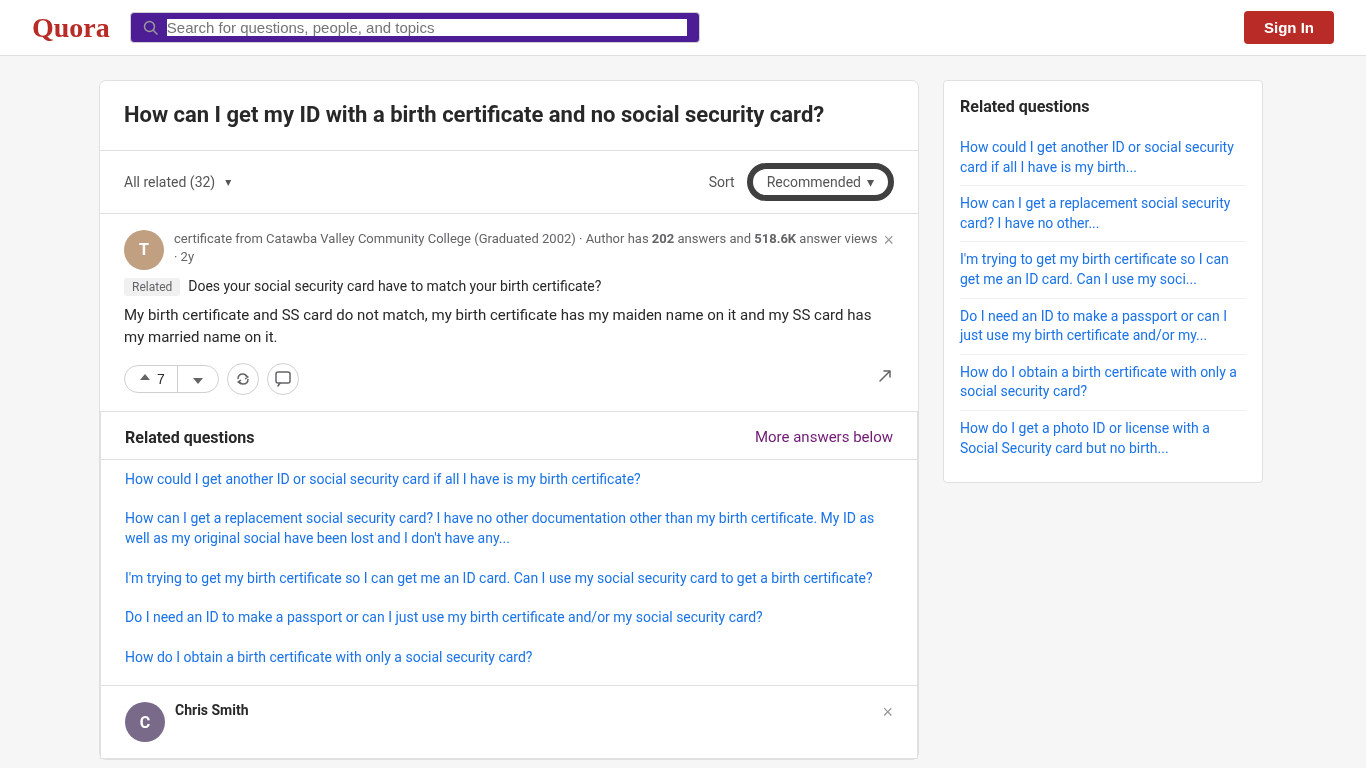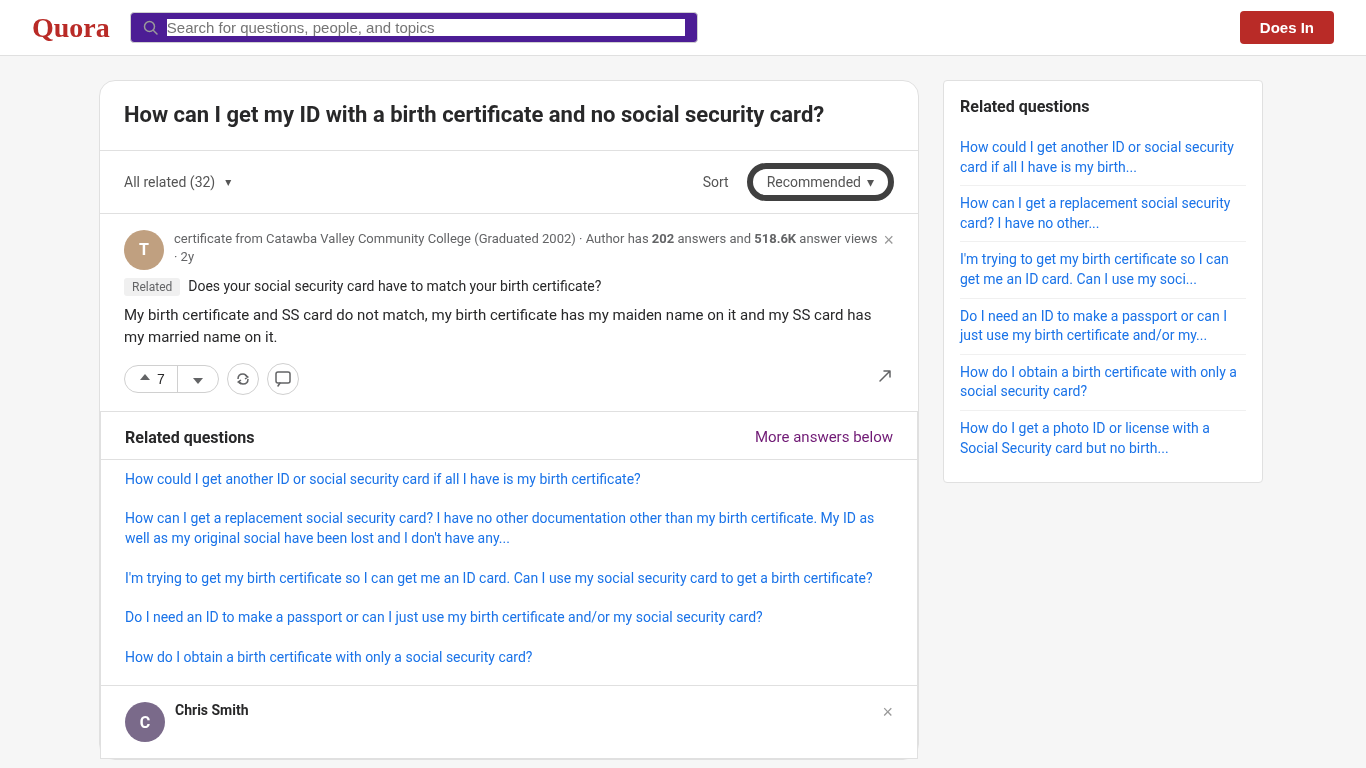--- a/index.html
+++ b/index.html
@@ -64,21 +64,21 @@
       gap: 24px;
     }
 
     
     .main-content { flex: 1; max-width: 820px; }
 
     
     .question-card {
       background: #fff;
       border: 1px solid #e0e0e0;
-      border-radius: 16px;
+      border-radius: 7px;
       margin-bottom: 0;
     }
     .question-title {
       padding: 20px 24px 20px;
       font-size: 22px;
       font-weight: 700;
       border-bottom: 1px solid #e0e0e0;
       line-height: 1.3;
     }
 
@@ -92,21 +92,21 @@
     }
     .all-related {
       display: flex;
       align-items: center;
       gap: 10px;
       font-size: 14px;
       color: #555;
       cursor: pointer;
     }
     .chevron-down { font-size: 12px; }
-    .sort-area { display: flex; align-items: center; gap: 18px; font-size: 14px; color: #555; }
+    .sort-area { display: flex; align-items: center; gap: 12px; font-size: 14px; color: #555; }
     .sort-dropdown {
       display: flex;
       align-items: center;
       gap: 6px;
       border: 6px solid #404040;
       border-radius: 20px;
       padding: 5px 14px;
       cursor: pointer;
       font-size: 14px;
       background: #fff;
@@ -280,21 +280,21 @@
 <header class="header">
   <div class="logo">Quora</div>
   <div class="search-bar">
     <svg width="16" height="16" viewBox="0 0 16 16" fill="none">
       <circle cx="6.5" cy="6.5" r="5" stroke="#9a9a9a" stroke-width="1.5"></circle>
       <line x1="10.5" y1="10.5" x2="14" y2="14" stroke="#9a9a9a" stroke-width="1.5" stroke-linecap="round"></line>
     </svg>
     <input type="text" placeholder="Search for questions, people, and topics" style="">
   </div>
   <div class="header-spacer"></div>
-  <button class="sign-in-btn">Does In</button>
+  <button class="sign-in-btn">Sign In</button>
 </header>
 
 <div class="page-container">
 
   <div class="main-content">
 
     <div class="question-card">
       <div class="question-title">How can I get my ID with a birth certificate and no social security card?</div>
 
       <div class="filter-bar">

